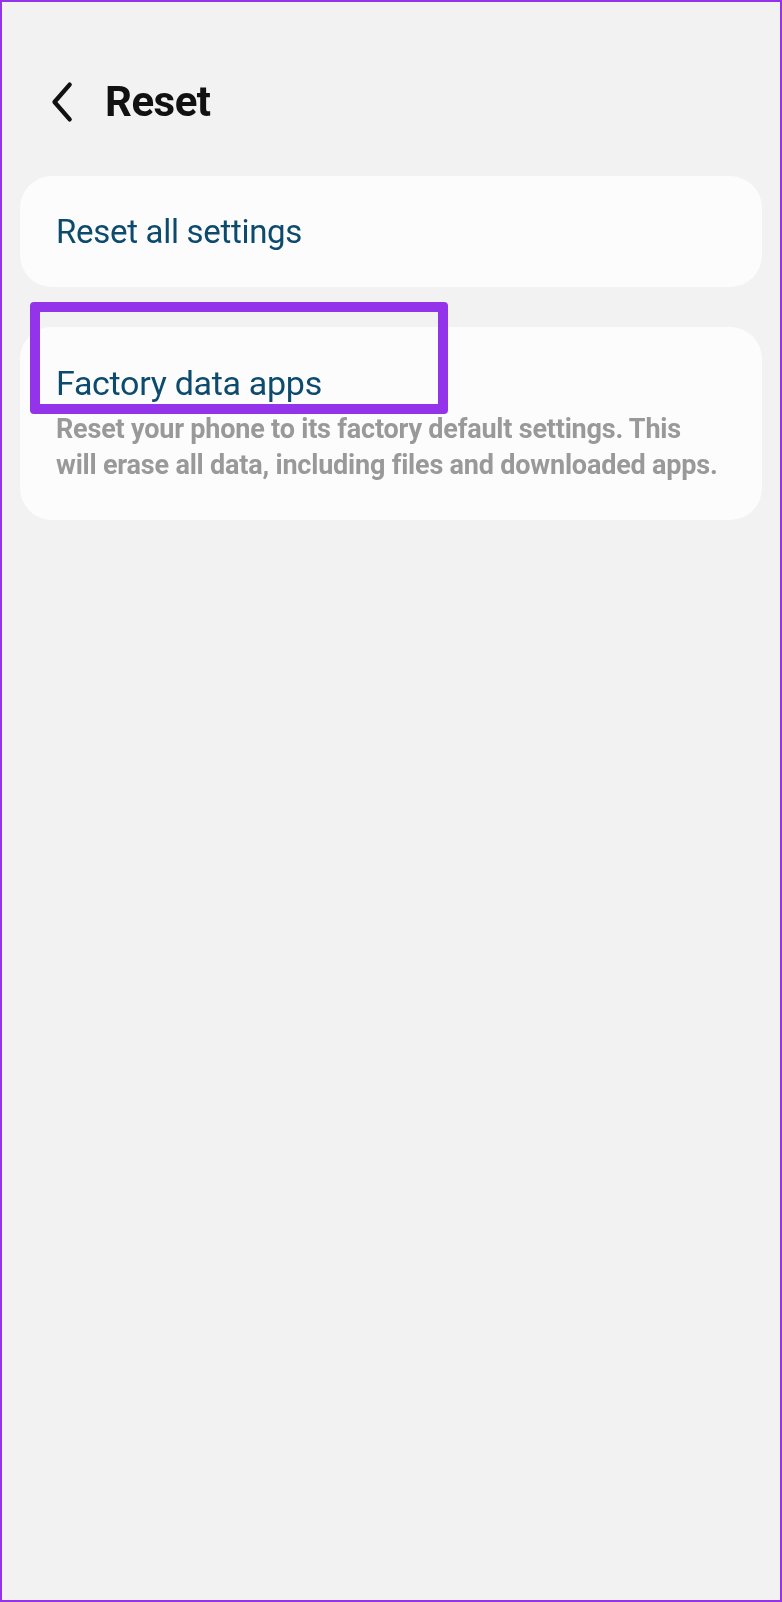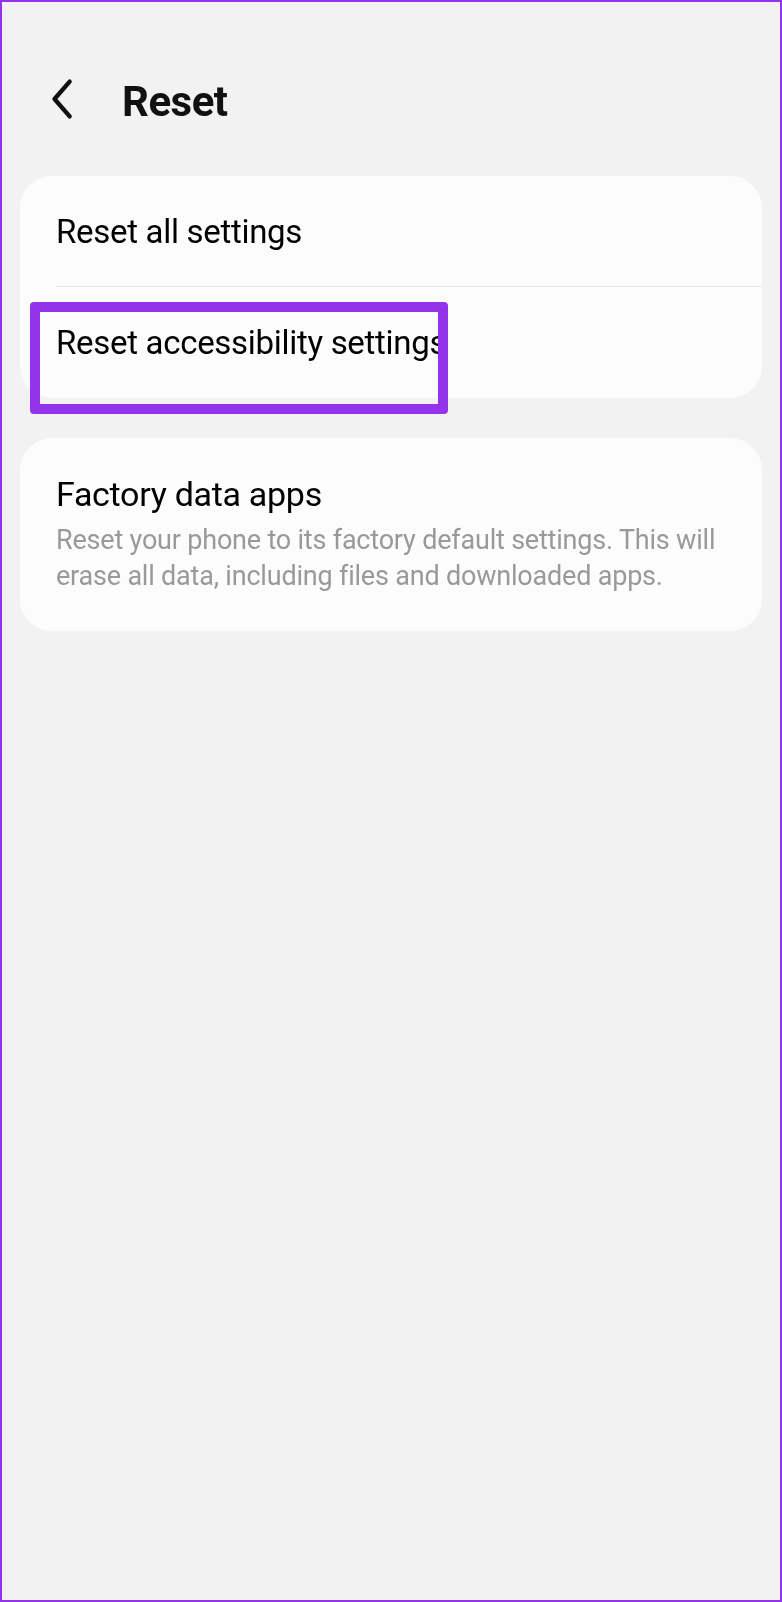--- a/index.html
+++ b/index.html
@@ -12,23 +12,23 @@
     body {
       width: 782px;
       height: 1602px;
       background: #f2f2f2;
       border: 2px solid #9333ea;
       position: relative;
     }
     
     .header {
       display: flex;
-      align-items: flex-start;
+      align-items: center;
       padding: 75px 35px 50px 45px;
-      gap: 47px;
+      gap: 30px;
     }
     
     .back-icon {
       width: 28px;
       height: 44px;
       display: flex;
       align-items: center;
       justify-content: center;
       cursor: pointer;
     }
@@ -68,27 +68,27 @@
       bottom: 0;
       left: 36px;
       right: 0;
       height: 1px;
       background: #e5e5e5;
     }
     
     .item-title {
       font-size: 33px;
       font-weight: 400;
-      color: #000000;
+      color: #0c4a6e;
       letter-spacing: -0.3px;
     }
     
     .item-subtitle {
       font-size: 27px;
-      font-weight: 400;
+      font-weight: 700;
       color: #999;
       margin-top: 8px;
       line-height: 1.35;
       letter-spacing: -0.2px;
     }
     
     .highlight-box {
       position: absolute;
       border: 10px solid #9333ea;
       border-radius: 4px;
@@ -109,23 +109,20 @@
       <polyline points="20,4 6,20 20,36"></polyline>
     </svg>
   </div>
   <h1 class="page-title">Reset</h1>
 </div>
 
 <div class="card">
   <div class="list-item">
     <div class="item-title">Reset all settings</div>
   </div>
-  <div class="list-item">
-    <div class="item-title">Reset accessibility settings</div>
-  </div>
 </div>
 
 <div class="card">
   <div class="list-item factory-item">
     <div class="item-title">Factory data apps</div>
     <div class="item-subtitle">Reset your phone to its factory default settings. This will erase all data, including files and downloaded apps.</div>
   </div>
 </div>
 
 <div class="highlight-box" style="left:28px; top:300px; width:418px; height:112px;"></div>

